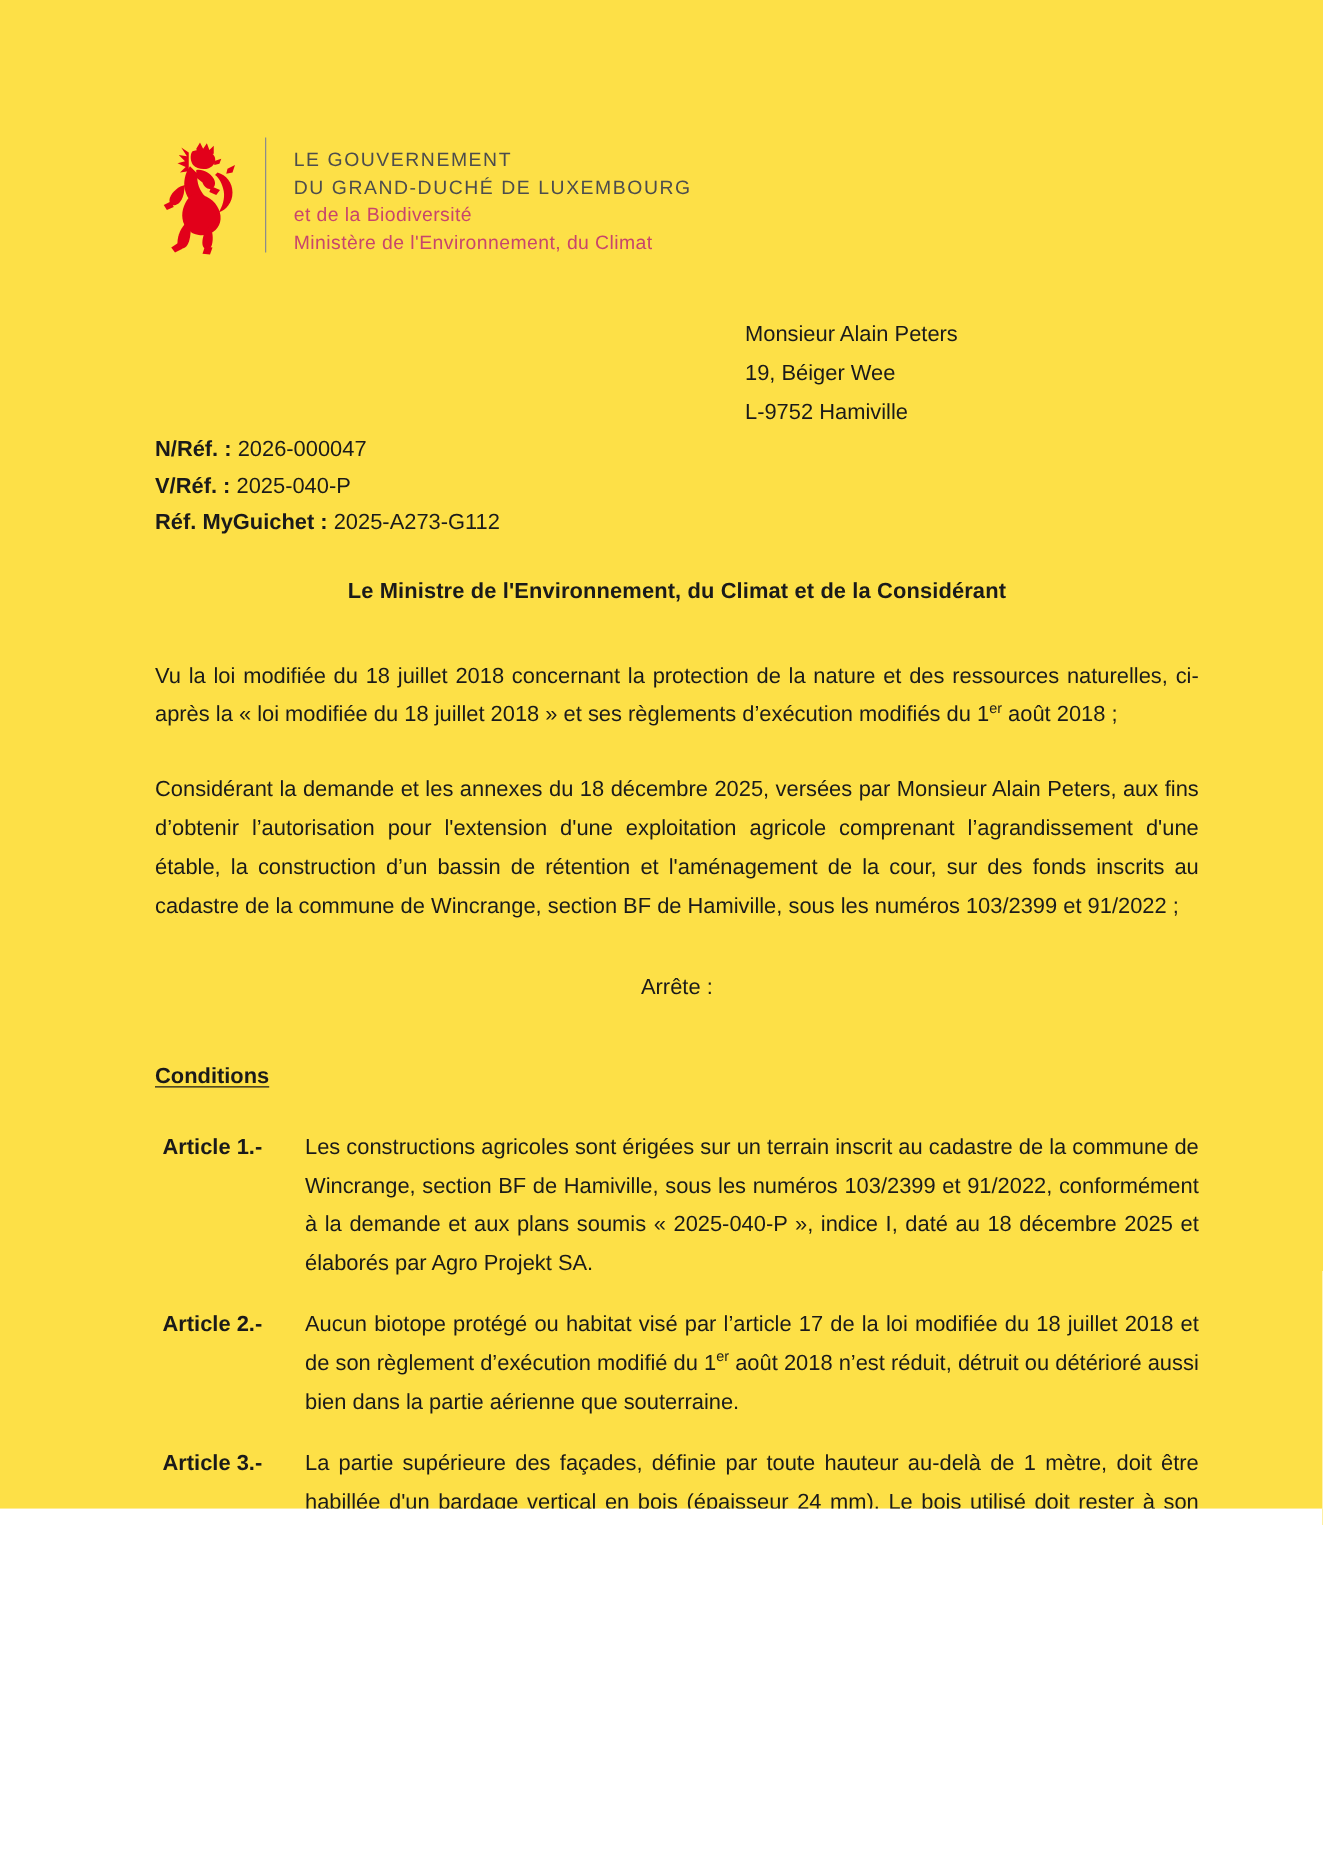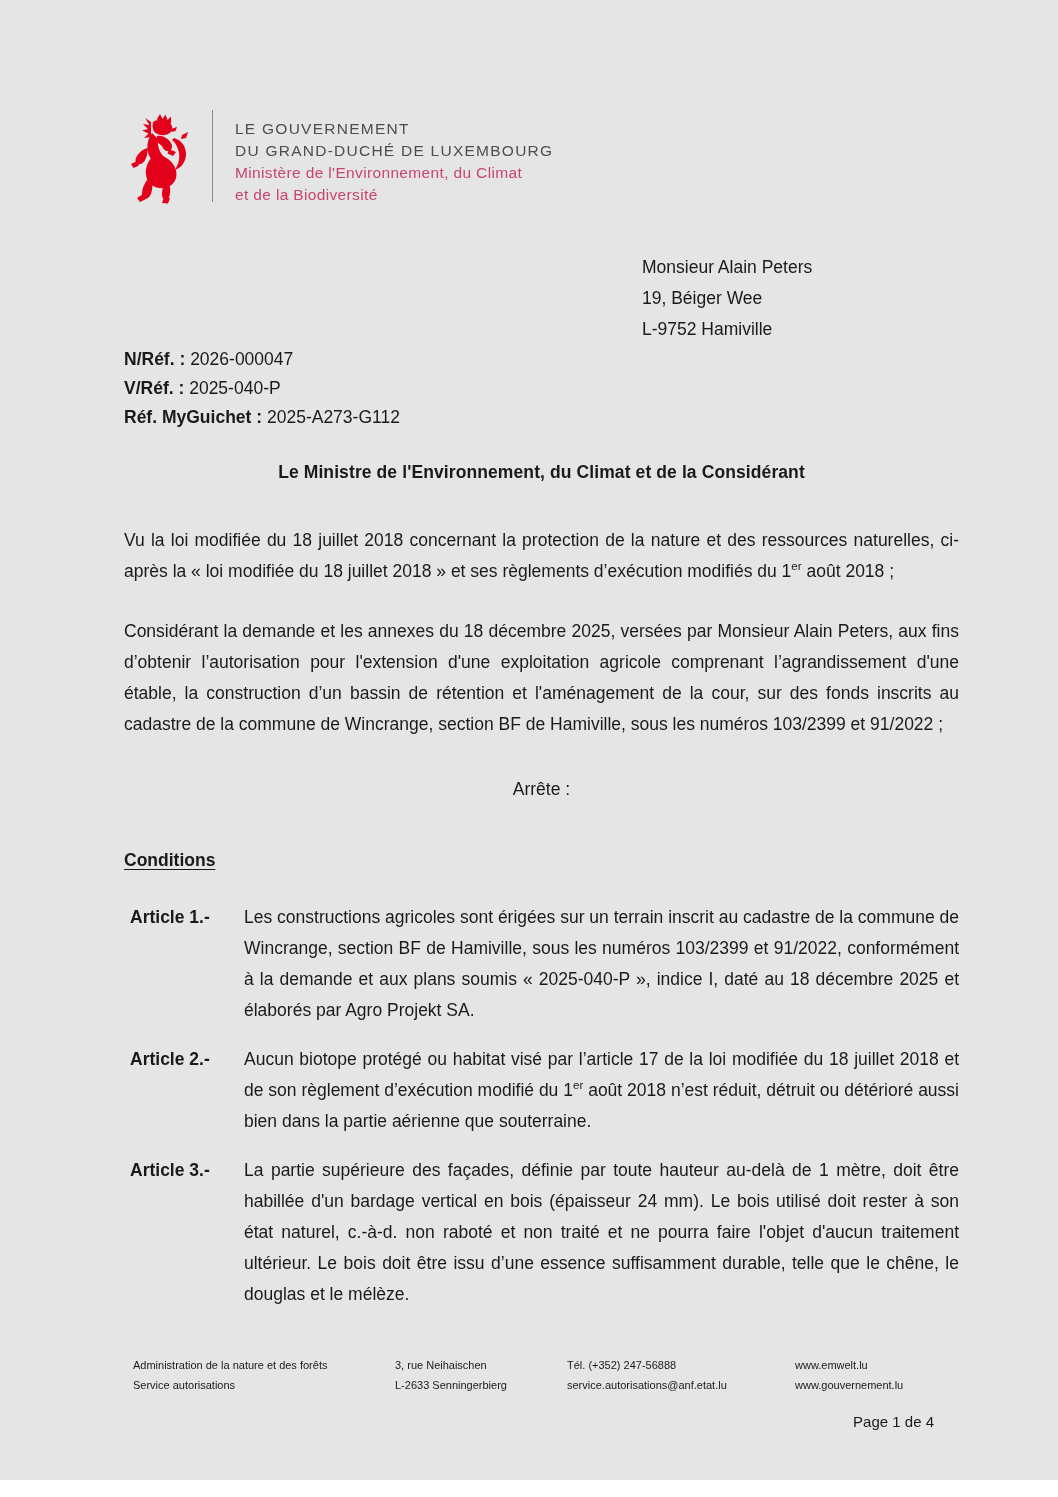--- a/index.html
+++ b/index.html
@@ -7,22 +7,22 @@
     padding: 0;
     background: #ffffff;
   }
   body {
     font-family: "Liberation Sans", sans-serif;
     color: #000000;
   }
   .page {
     position: relative;
     width: 1058px;
-    height: 1480px;
-    background: #e5e5e5;
+    height: 1207px;
+    background: #fde047;
     overflow: hidden;
     box-sizing: border-box;
   }
 
   
   .header {
     position: absolute;
     left: 124px;
     top: 108px;
     display: flex;
@@ -61,21 +61,20 @@
   }
 
   
   .addressee {
     position: absolute;
     left: 596px;
     top: 252px;
     font-size: 17.5px;
     line-height: 31px;
     color: #1a1a1a;
-    margin-left: 46px;
   }
 
   
   .refs {
     position: absolute;
     left: 124px;
     top: 345px;
     font-size: 17.5px;
     line-height: 29px;
     color: #1a1a1a;
@@ -203,22 +202,22 @@
 
           <path d="M50 30 C57 32, 62 38, 62 46 C62 54, 57 60, 51 62 C54 57, 56 51, 55 45 C54 39, 51 34, 48 32 Z"></path>
           <path d="M58 27 L64 24 L62 30 L57 31 Z"></path>
         </g>
       </svg>
     </div>
     <div class="logo-rule"></div>
     <div class="logo-text">
       <div class="logo-line-gov">LE GOUVERNEMENT</div>
       <div class="logo-line-gov">DU GRAND-DUCHÉ DE LUXEMBOURG</div>
+      <div class="logo-line-min">et de la Biodiversité</div>
       <div class="logo-line-min">Ministère de l'Environnement, du Climat</div>
-      <div class="logo-line-min">et de la Biodiversité</div>
     </div>
   </div>
 
   <div class="addressee">
     <div>Monsieur Alain Peters</div>
     <div>19, Béiger Wee</div>
     <div>L-9752 Hamiville</div>
   </div>
 
   <div class="refs">

